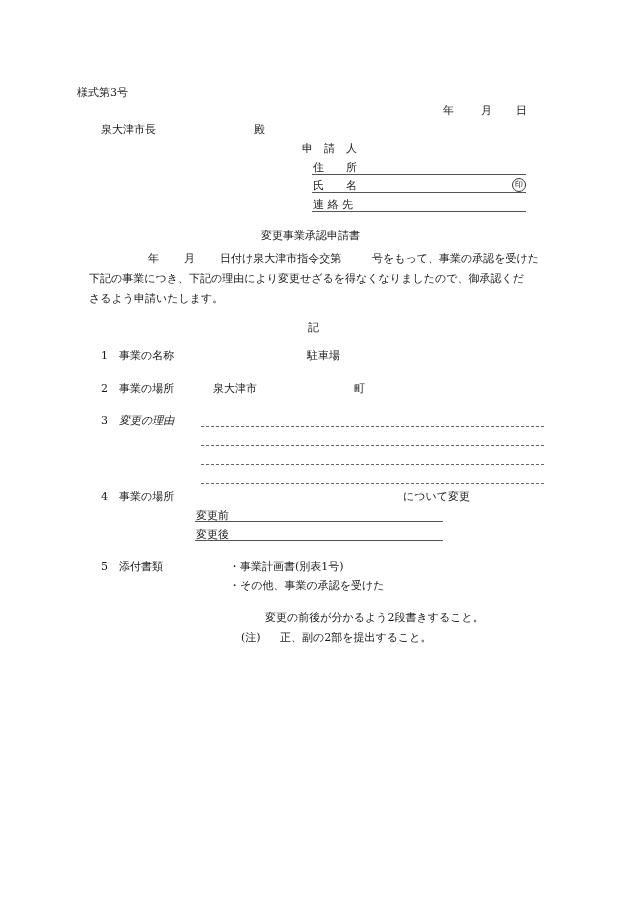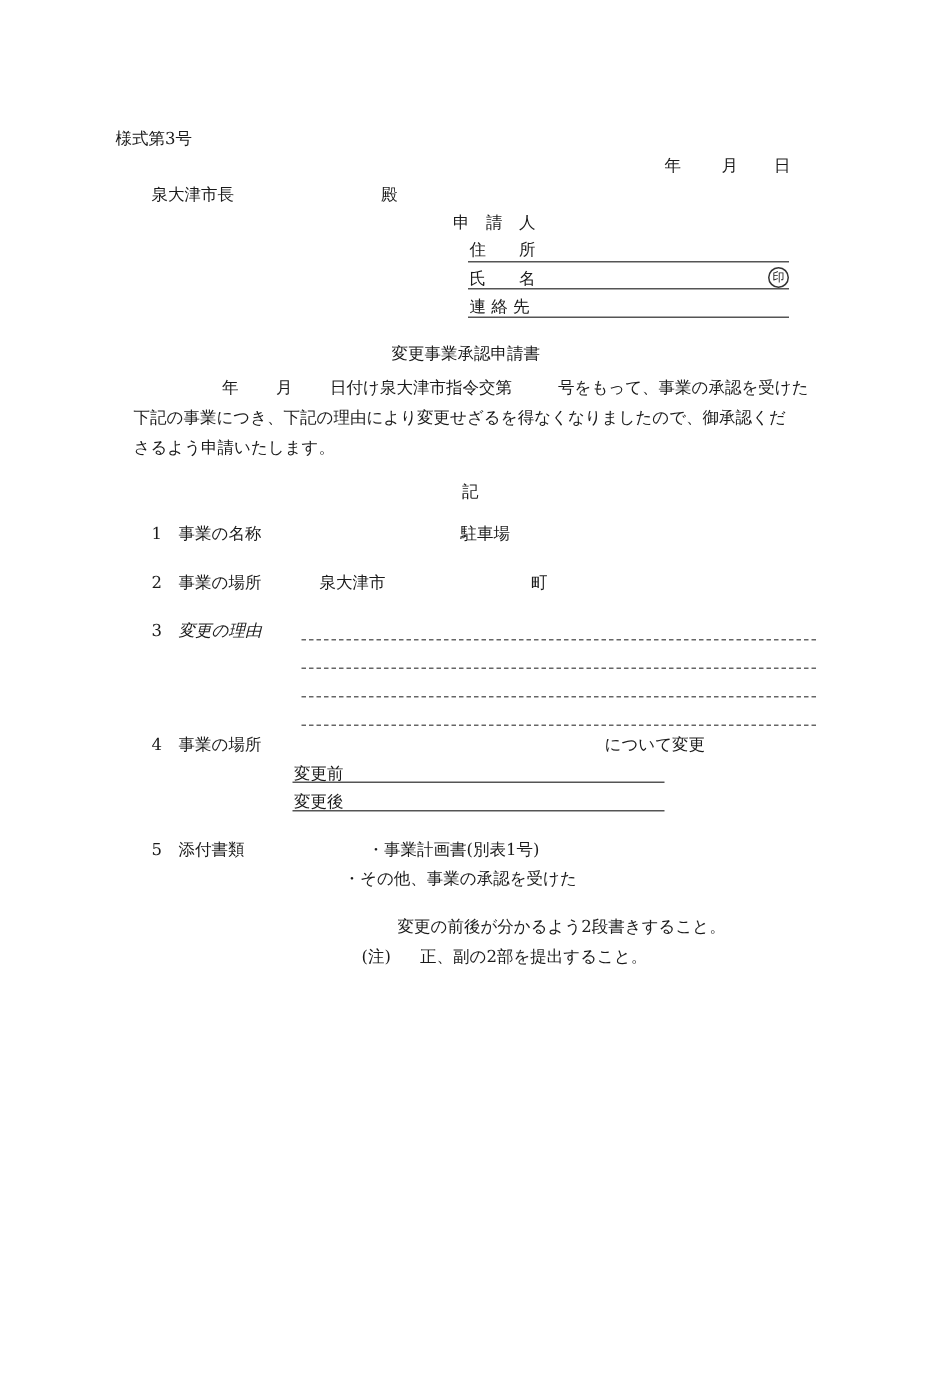--- a/index.html
+++ b/index.html
@@ -67,20 +67,20 @@
   <span class="t" style="left:101px;top:490px;">4</span>
   <span class="t" style="left:119px;top:490px;">事業の場所</span>
   <span class="t" style="left:403px;top:490px;">について変更</span>
   <span class="t" style="left:196px;top:509px;">変更前</span>
   <div class="uline" style="left:195px;top:521px;width:248px;"></div>
   <span class="t" style="left:196px;top:528px;">変更後</span>
   <div class="uline" style="left:195px;top:540px;width:248px;"></div>
 
   <span class="t" style="left:101px;top:560px;">5</span>
   <span class="t" style="left:119px;top:560px;">添付書類</span>
-  <span class="t" style="left:229px;top:560px;margin-left:16px;">・事業計画書(別表1号)</span>
+  <span class="t" style="left:229px;top:560px;">・事業計画書(別表1号)</span>
   <span class="t" style="left:229px;top:579px;">・その他、事業の承認を受けた</span>
 
   <span class="t" style="left:265px;top:611px;">変更の前後が分かるよう2段書きすること。</span>
   <span class="t" style="left:241px;top:631px;">(注)</span>
   <span class="t" style="left:280px;top:631px;">正、副の2部を提出すること。</span>
 
 </div>
 
 </body></html>

